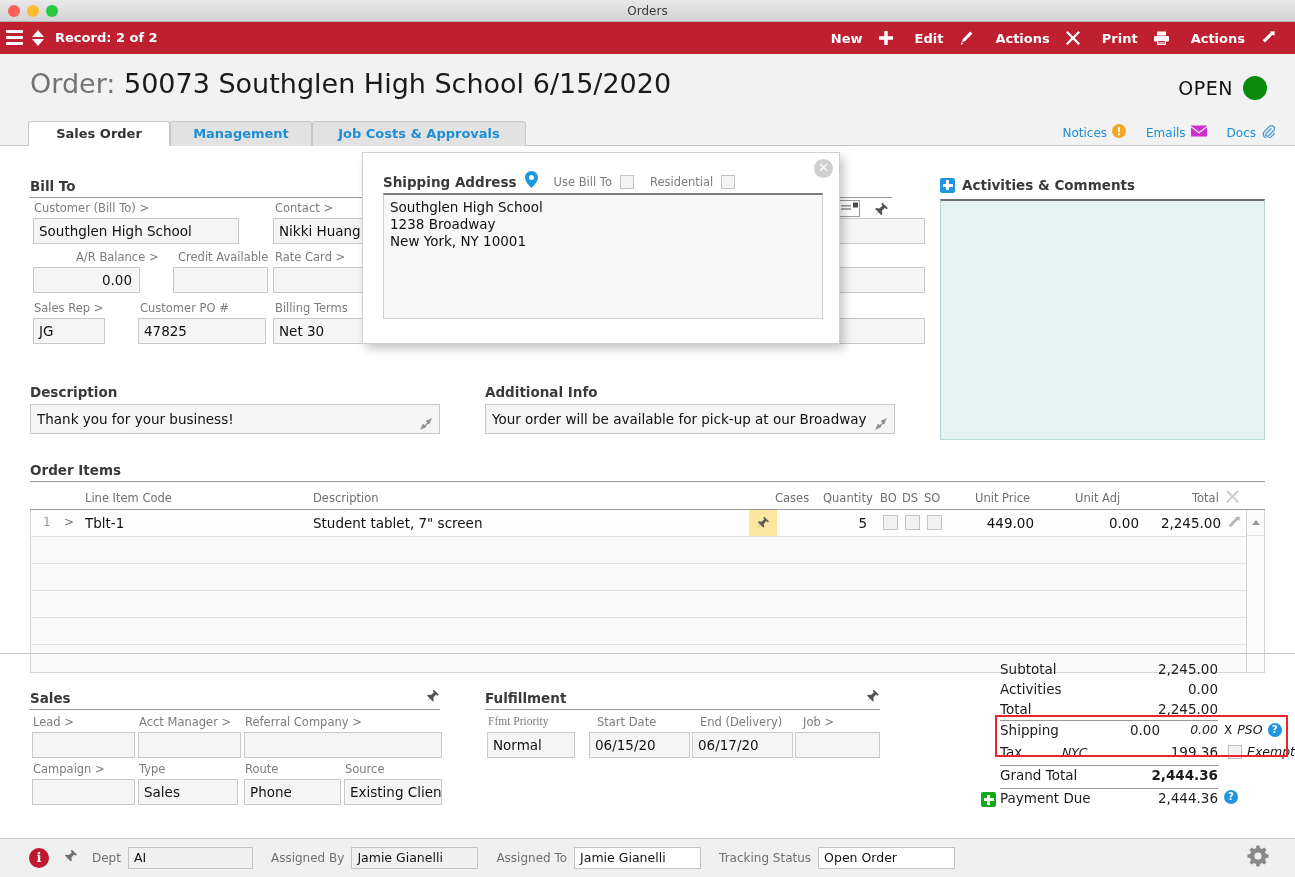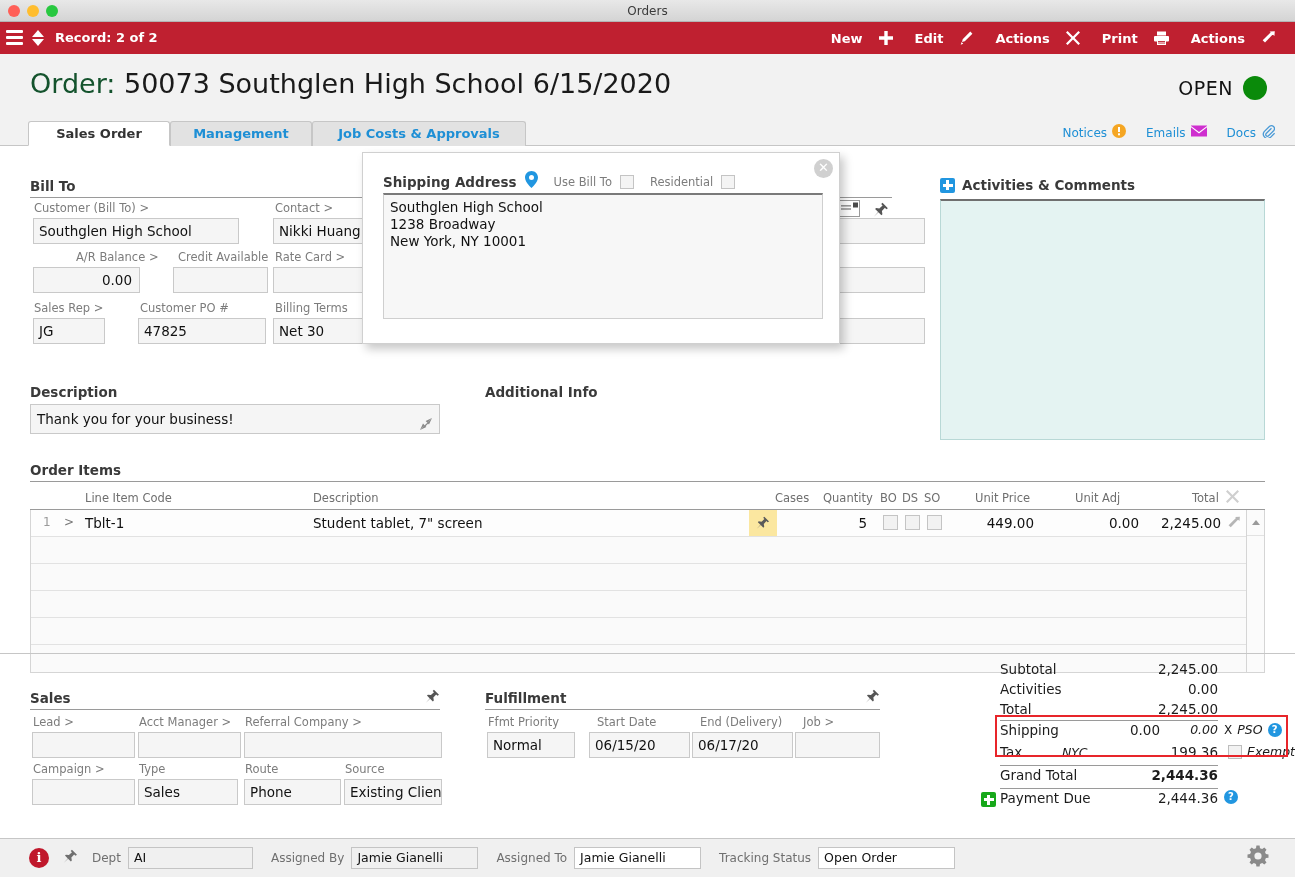--- a/index.html
+++ b/index.html
@@ -60,21 +60,21 @@
 
   
   .order-head {
     position: absolute; left: 0; top: 54px; width: 1295px; height: 64px;
     background: #f2f2f2;
   }
   .order-title {
     position: absolute; left: 30px; top: 14px;
     font-size: 27px; white-space: nowrap;
   }
-  .order-title .lbl { color: #14532d; }
+  .order-title .lbl { color: #737373; }
   .order-title .val { color: #1a1a1a; }
   .order-status {
     position: absolute; right: 28px; top: 22px;
     display: flex; align-items: center; gap: 10px;
   }
   .order-status .st-text { font-size: 19px; color: #111; letter-spacing: .5px; }
   .st-dot { width: 24px; height: 24px; border-radius: 50%; background: #0a8a0a; }
 
   
   .tabbar {
@@ -459,20 +459,32 @@
               <path d="M1 13l4.7-4.7L4 6.6 1 13z" fill="#8a8a8a"></path>
               <path d="M1 13l6.4-3L5.7 8.3z" fill="#8a8a8a"></path>
               <path d="M4.4 9.6l5.2-5.2 0.9 0.9-5.2 5.2z" fill="#8a8a8a"></path>
             </svg>
         </span>
       </div>
     </div>
 
     <div id="addl">
       <div class="section-title">Additional Info</div>
+      <div class="big-box">
+        <span>Your order will be available for pick-up at our Broadway</span>
+        <span class="expand-ico">
+          <svg width="14" height="14" viewBox="0 0 14 14">
+              <path d="M13 1L8.3 5.7 10 7.4 13 1z" fill="#8a8a8a"></path>
+              <path d="M13 1L6.6 4 8.3 5.7z" fill="#8a8a8a"></path>
+              <path d="M1 13l4.7-4.7L4 6.6 1 13z" fill="#8a8a8a"></path>
+              <path d="M1 13l6.4-3L5.7 8.3z" fill="#8a8a8a"></path>
+              <path d="M4.4 9.6l5.2-5.2 0.9 0.9-5.2 5.2z" fill="#8a8a8a"></path>
+            </svg>
+        </span>
+      </div>
     </div>
 
     <div id="orderitems">
       <div class="hd">
         <span class="section-title">Order Items</span>
         <div class="rule"></div>
       </div>
 
       <div class="oi-colhdr">
         <span style="left:55px;">Line Item Code</span>
@@ -572,21 +584,21 @@
     <div class="sec-hd">
       <span class="section-title">Fulfillment</span>
       <span class="pin-right">
         <svg width="15" height="15" viewBox="0 0 16 16">
             <path d="M9.5 0.8l5.4 5.4-1.6 1-1.4-1.4-3 3.3 0.5 3.2-1 1-3-3-4.5 4.4 4.2-4.7-3-3 1-1 3.2 0.5 3.3-3-1.4-1.4z" fill="#555"></path>
           </svg>
       </span>
       <div class="rule"></div>
     </div>
     <div class="row" style="height:50px;">
-      <span class="fld-label" style="position:absolute;left:3px;top:5px;">Ffmt Priority</span>
+      <span class="fld-label" style="position:absolute;left:3px;top:5px;font-family:Liberation Serif, serif;">Ffmt Priority</span>
       <span class="fld-label" style="position:absolute;left:112px;top:5px;">Start Date</span>
       <span class="fld-label" style="position:absolute;left:215px;top:5px;">End (Delivery)</span>
       <span class="fld-label" style="position:absolute;left:318px;top:5px;">Job &gt;</span>
       <div class="fld-box" style="position:absolute;left:2px;top:22px;width:88px;">Normal</div>
       <div class="fld-box" style="position:absolute;left:104px;top:22px;width:101px;">06/15/20</div>
       <div class="fld-box" style="position:absolute;left:207px;top:22px;width:101px;">06/17/20</div>
       <div class="fld-box" style="position:absolute;left:310px;top:22px;width:85px;"></div>
     </div>
   </div>
 

